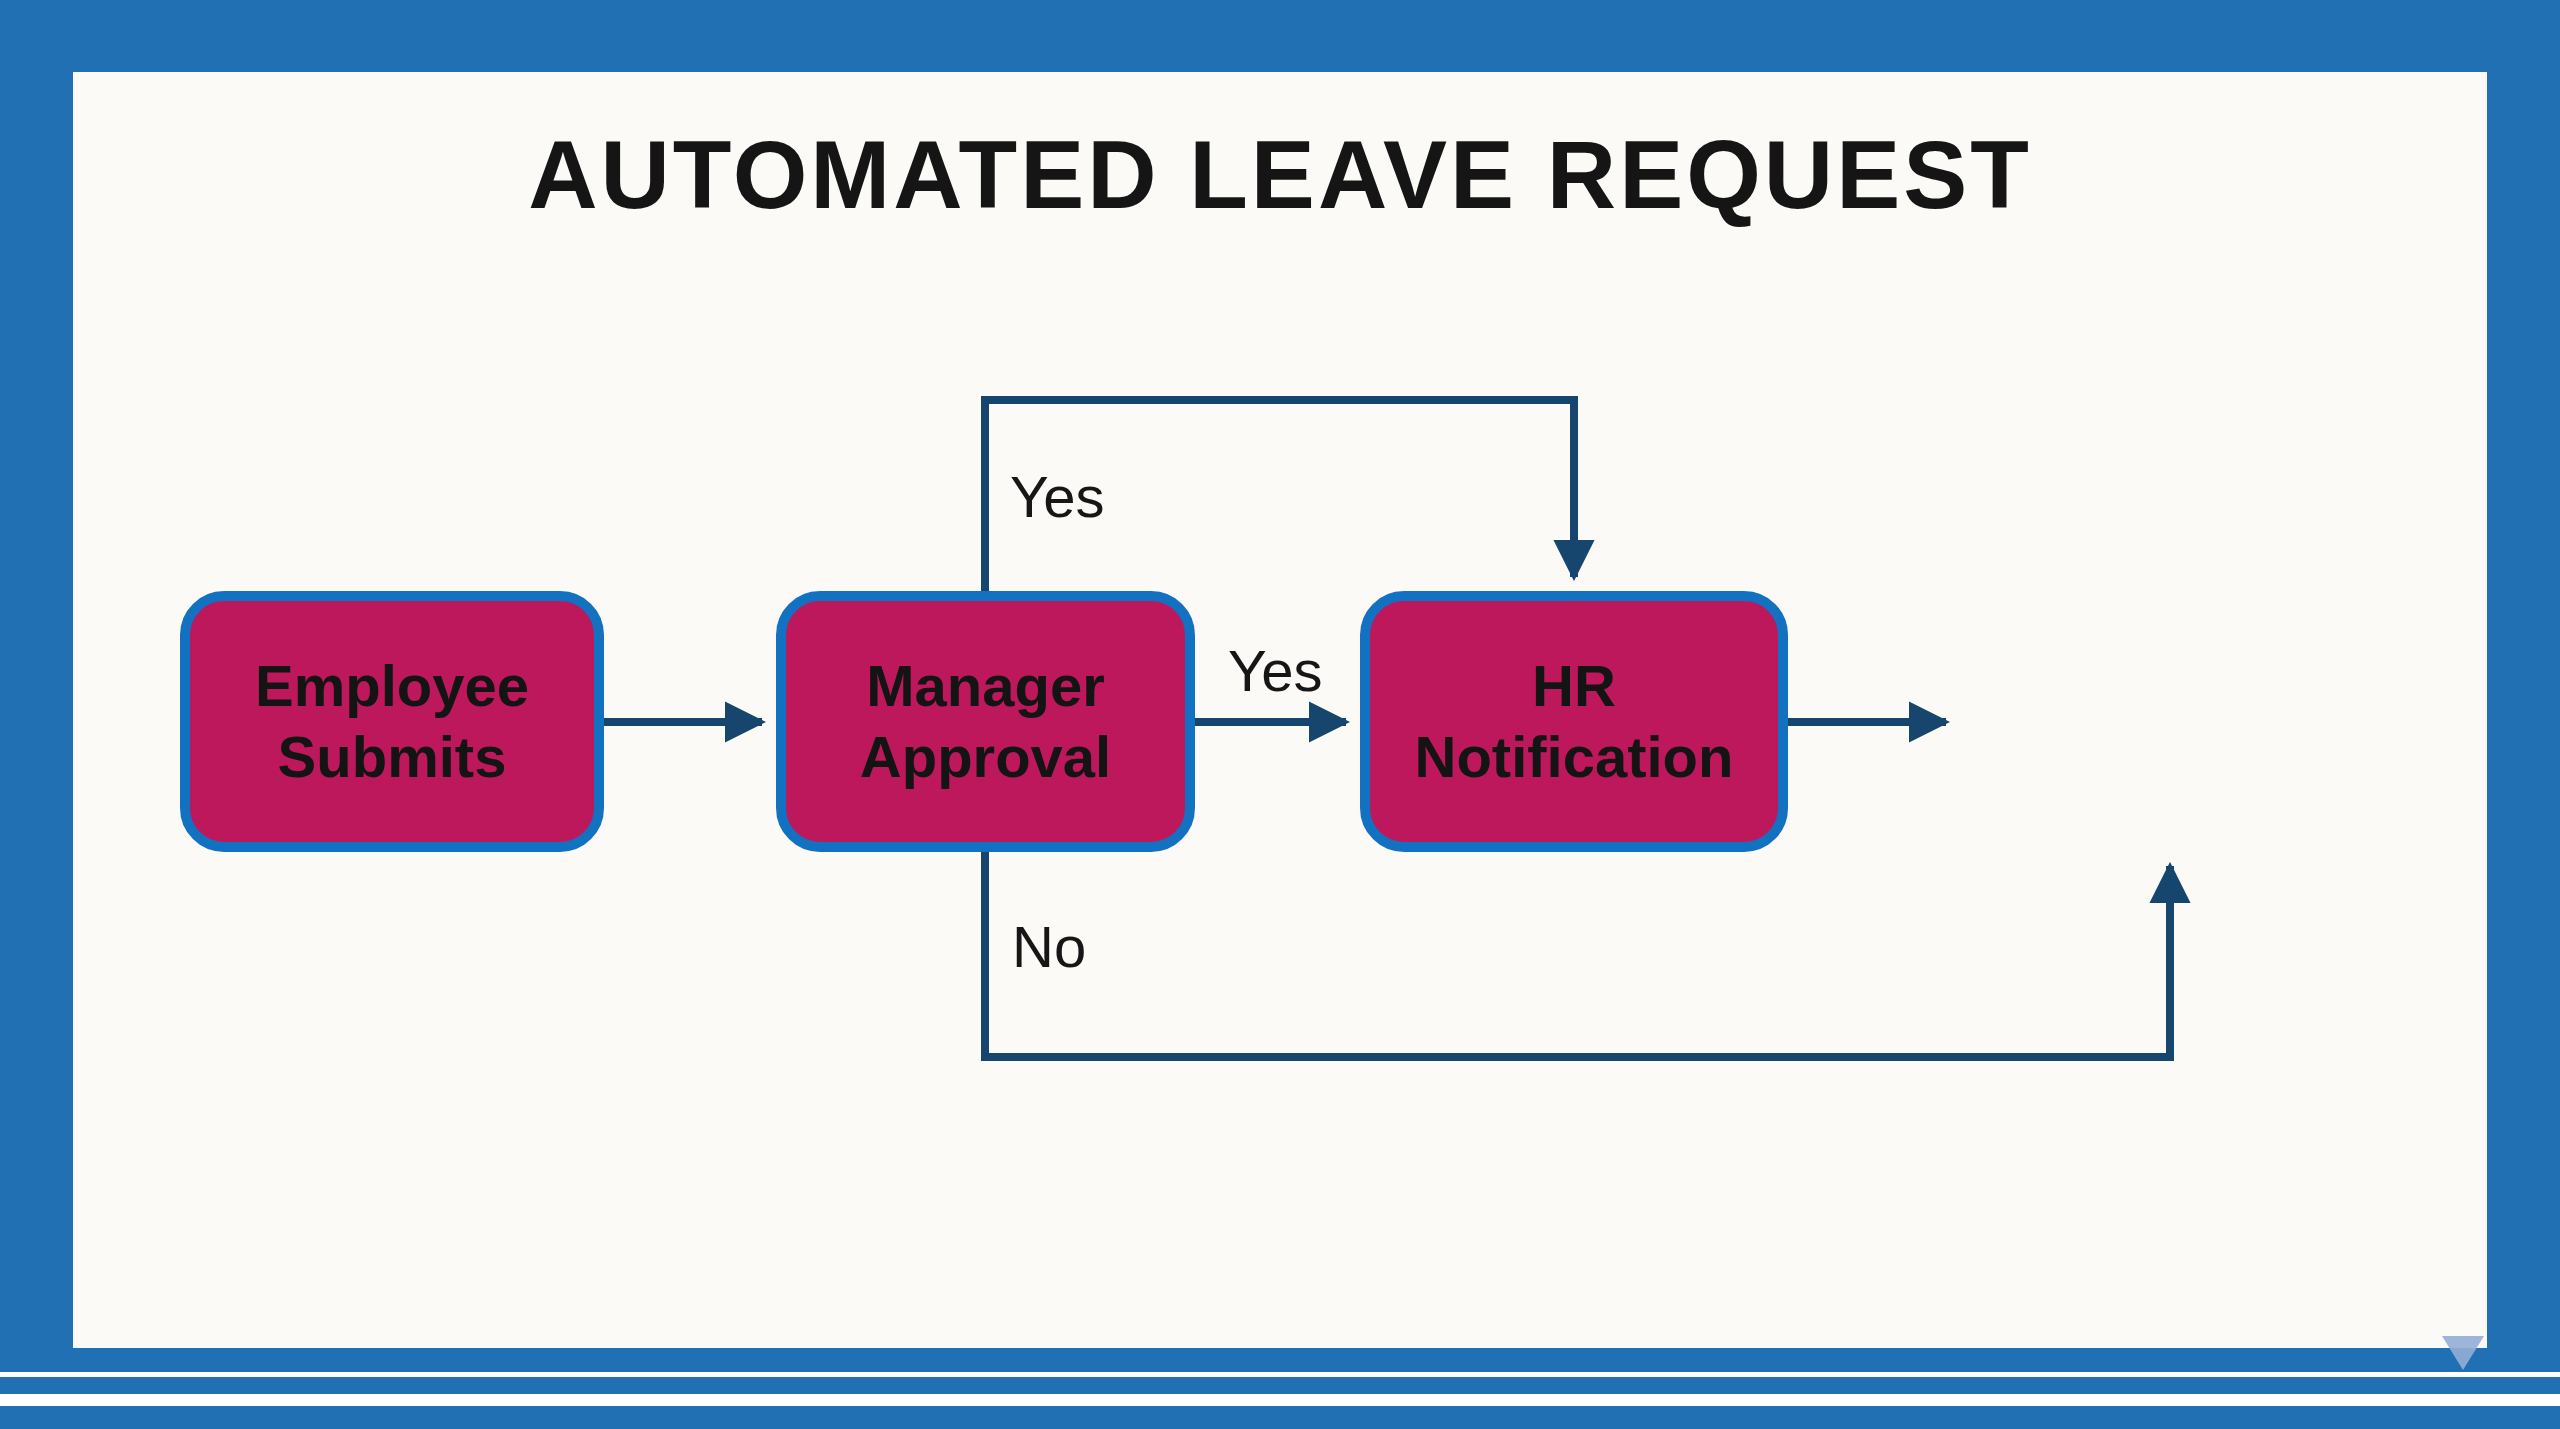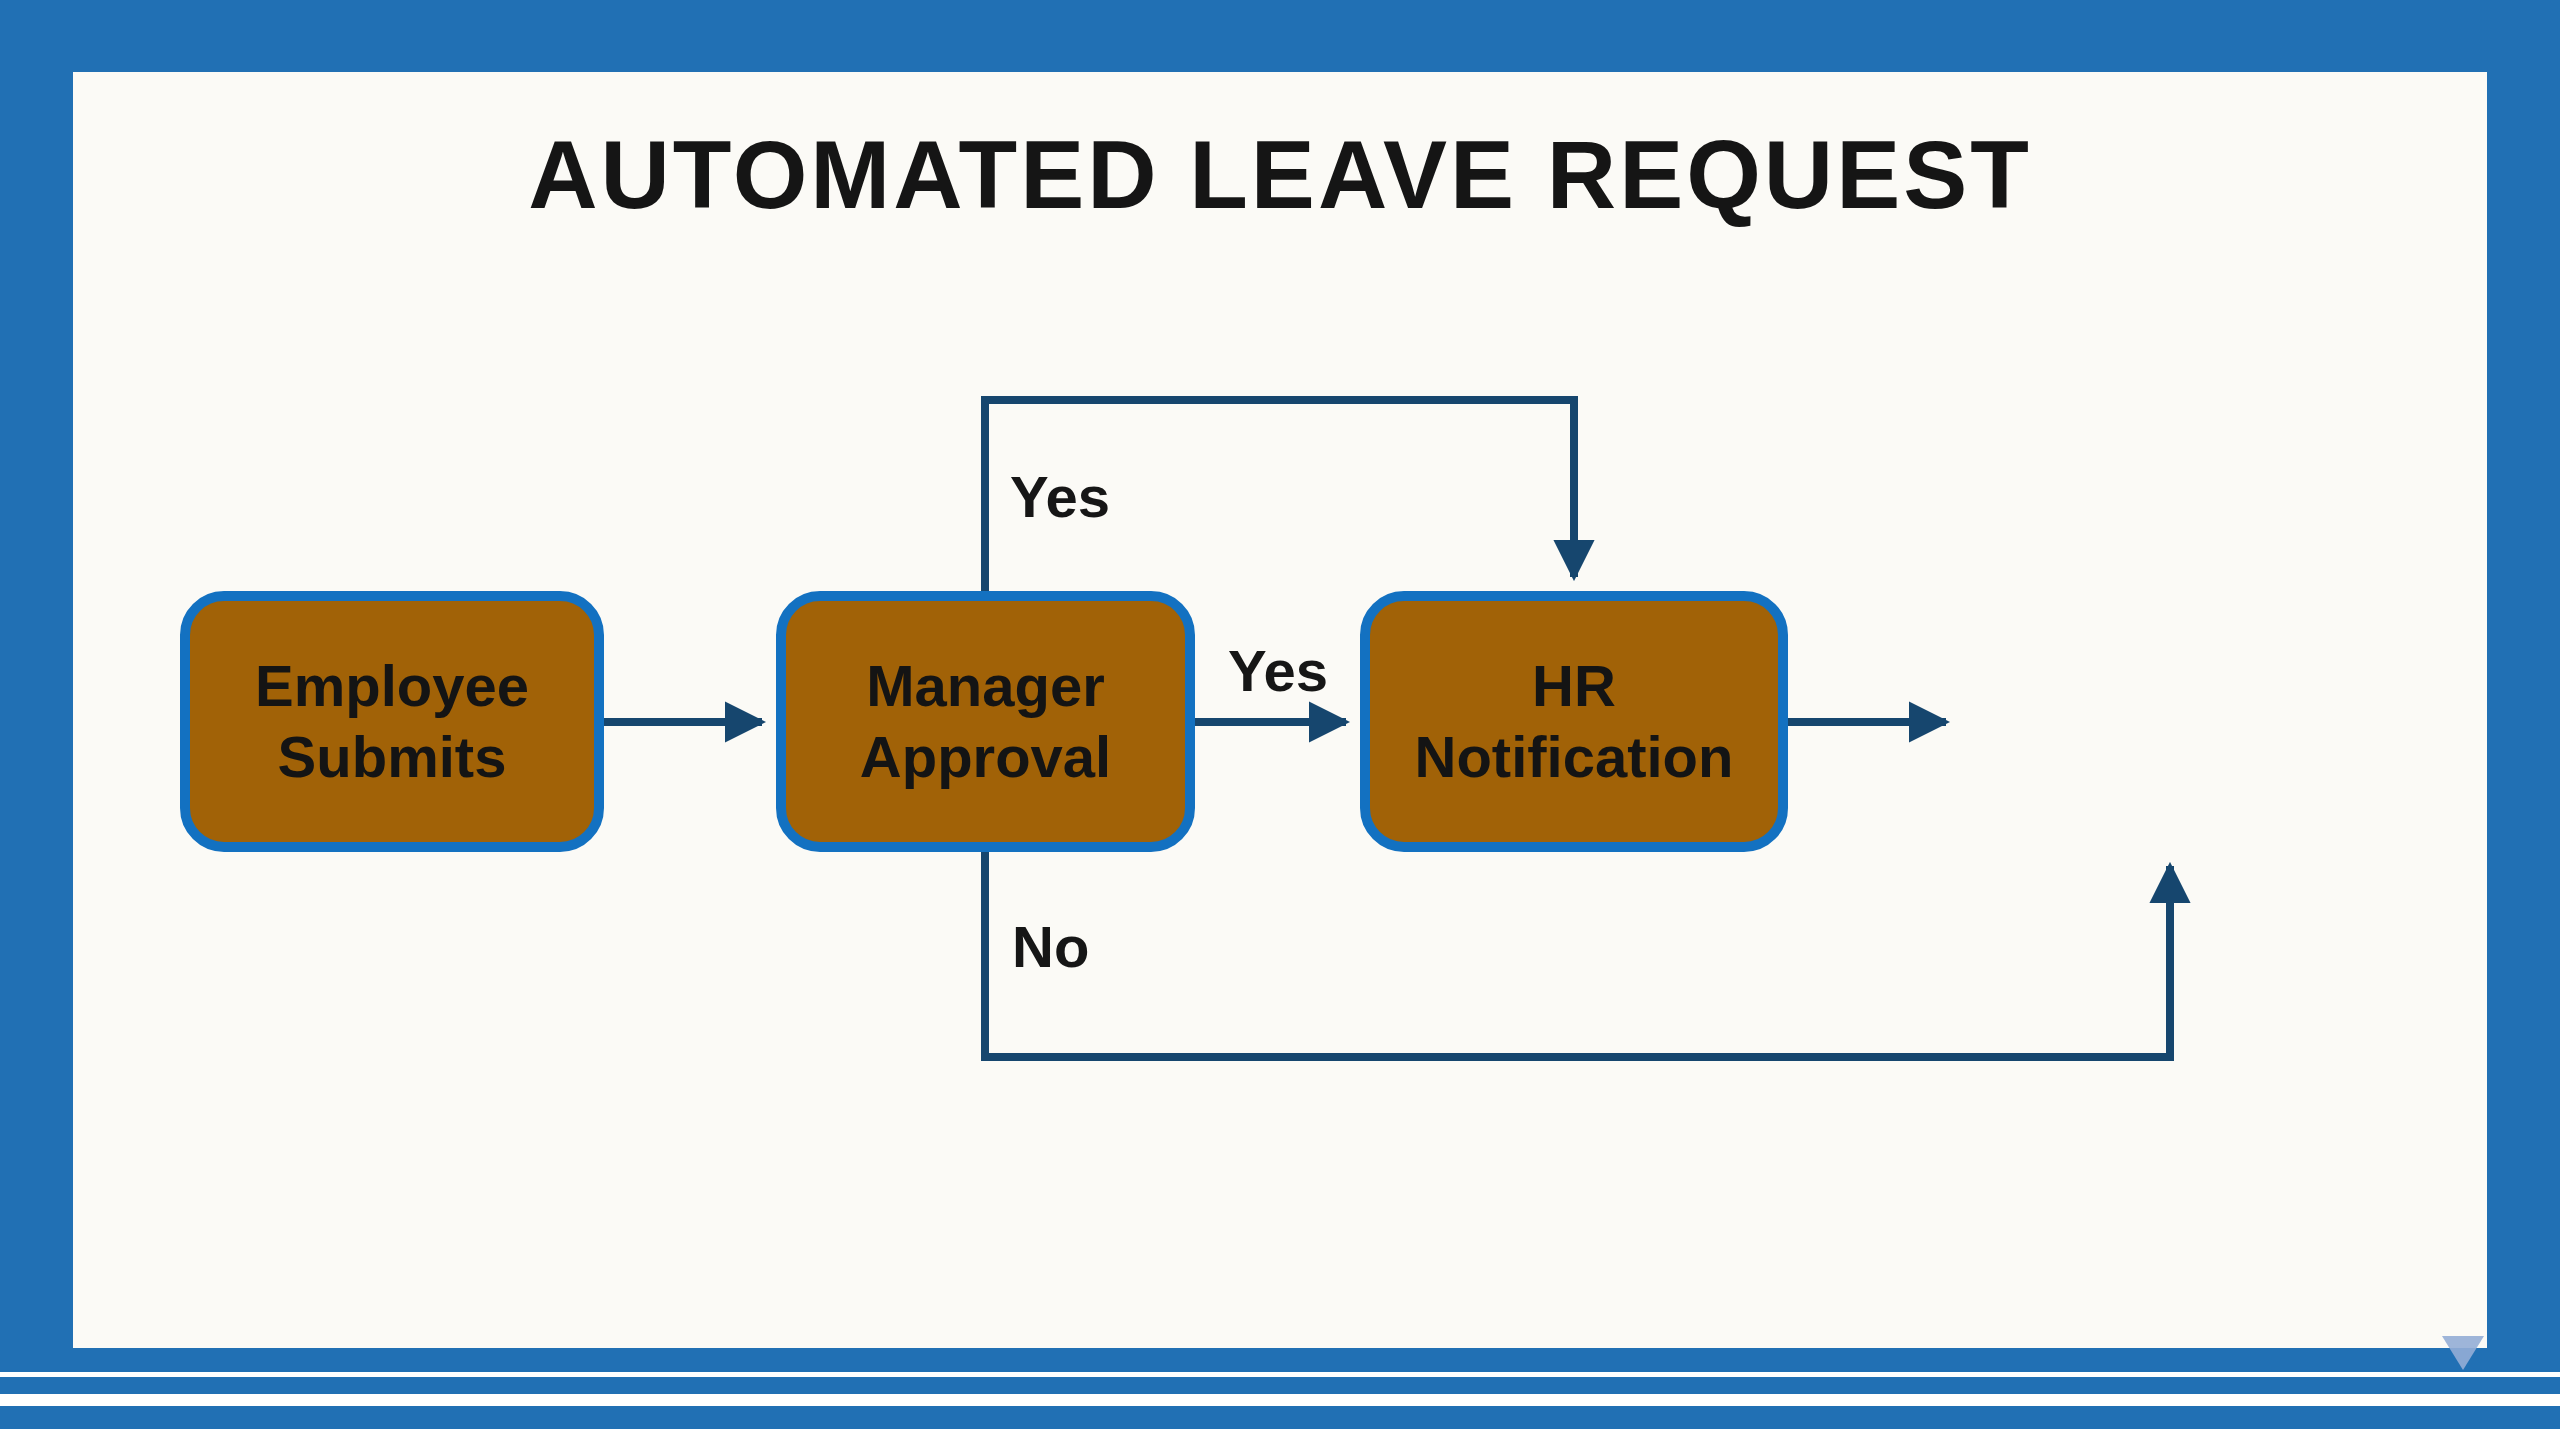--- a/index.html
+++ b/index.html
@@ -41,41 +41,41 @@
     position: absolute;
     left: 0;
     top: 0;
     width: 2560px;
     height: 1429px;
     pointer-events: none;
   }
   .node {
     position: absolute;
     box-sizing: border-box;
-    background: #a16207;
+    background: #be185d;
     border: 10px solid #1371c1;
     border-radius: 44px;
     display: flex;
     align-items: center;
     justify-content: center;
     text-align: center;
     font-size: 58px;
     line-height: 1.22;
     font-weight: 600;
     color: #141414;
     white-space: pre-line;
   }
   .node-1 { left: 180px;  top: 591px; width: 424px; height: 261px; }
   .node-2 { left: 776px;  top: 591px; width: 419px; height: 261px; }
   .node-3 { left: 1360px; top: 591px; width: 428px; height: 261px; }
   .node-4 { left: 1960px; top: 591px; width: 421px; height: 261px; }
   .edge-label {
     position: absolute;
     font-size: 58px;
-    font-weight: 700;
+    font-weight: 400;
     color: #161616;
     line-height: 1;
   }
   .label-yes-top    { left: 1010px; top: 468px; }
   .label-yes-direct { left: 1228px; top: 642px; }
   .label-no-bottom  { left: 1012px; top: 918px; }
   .bottom-line {
     position: absolute;
     left: 0;
     width: 2560px;

